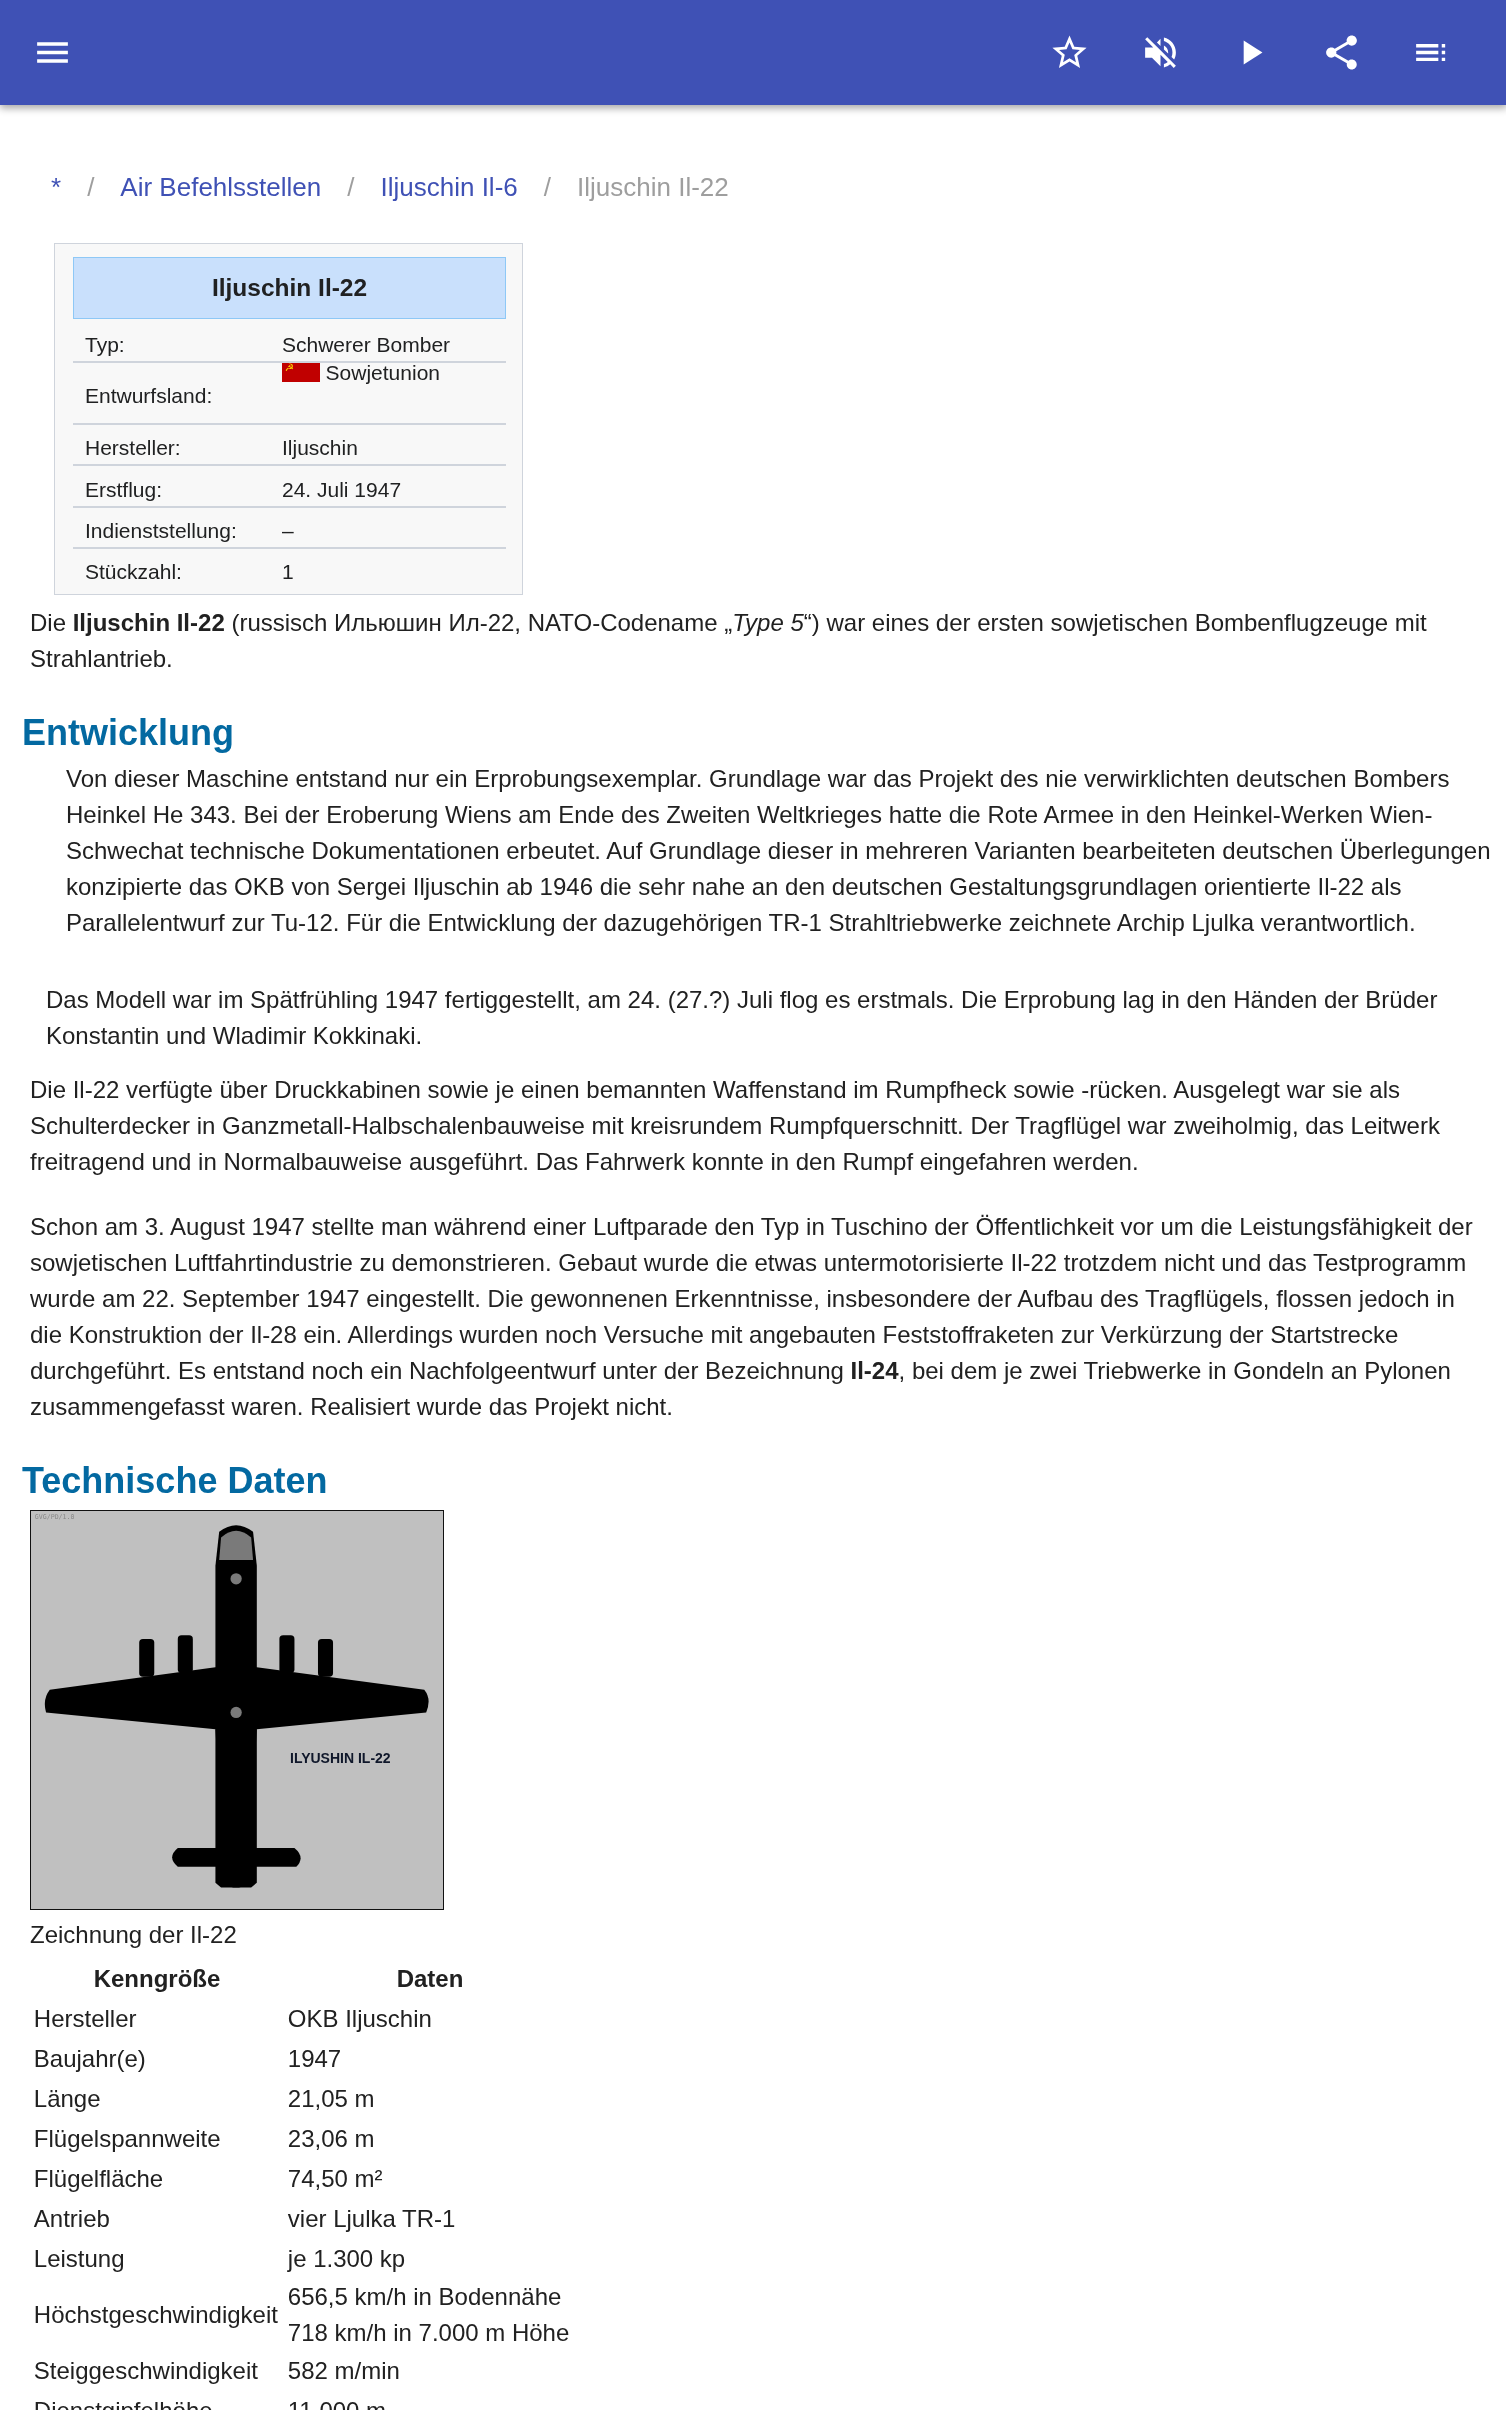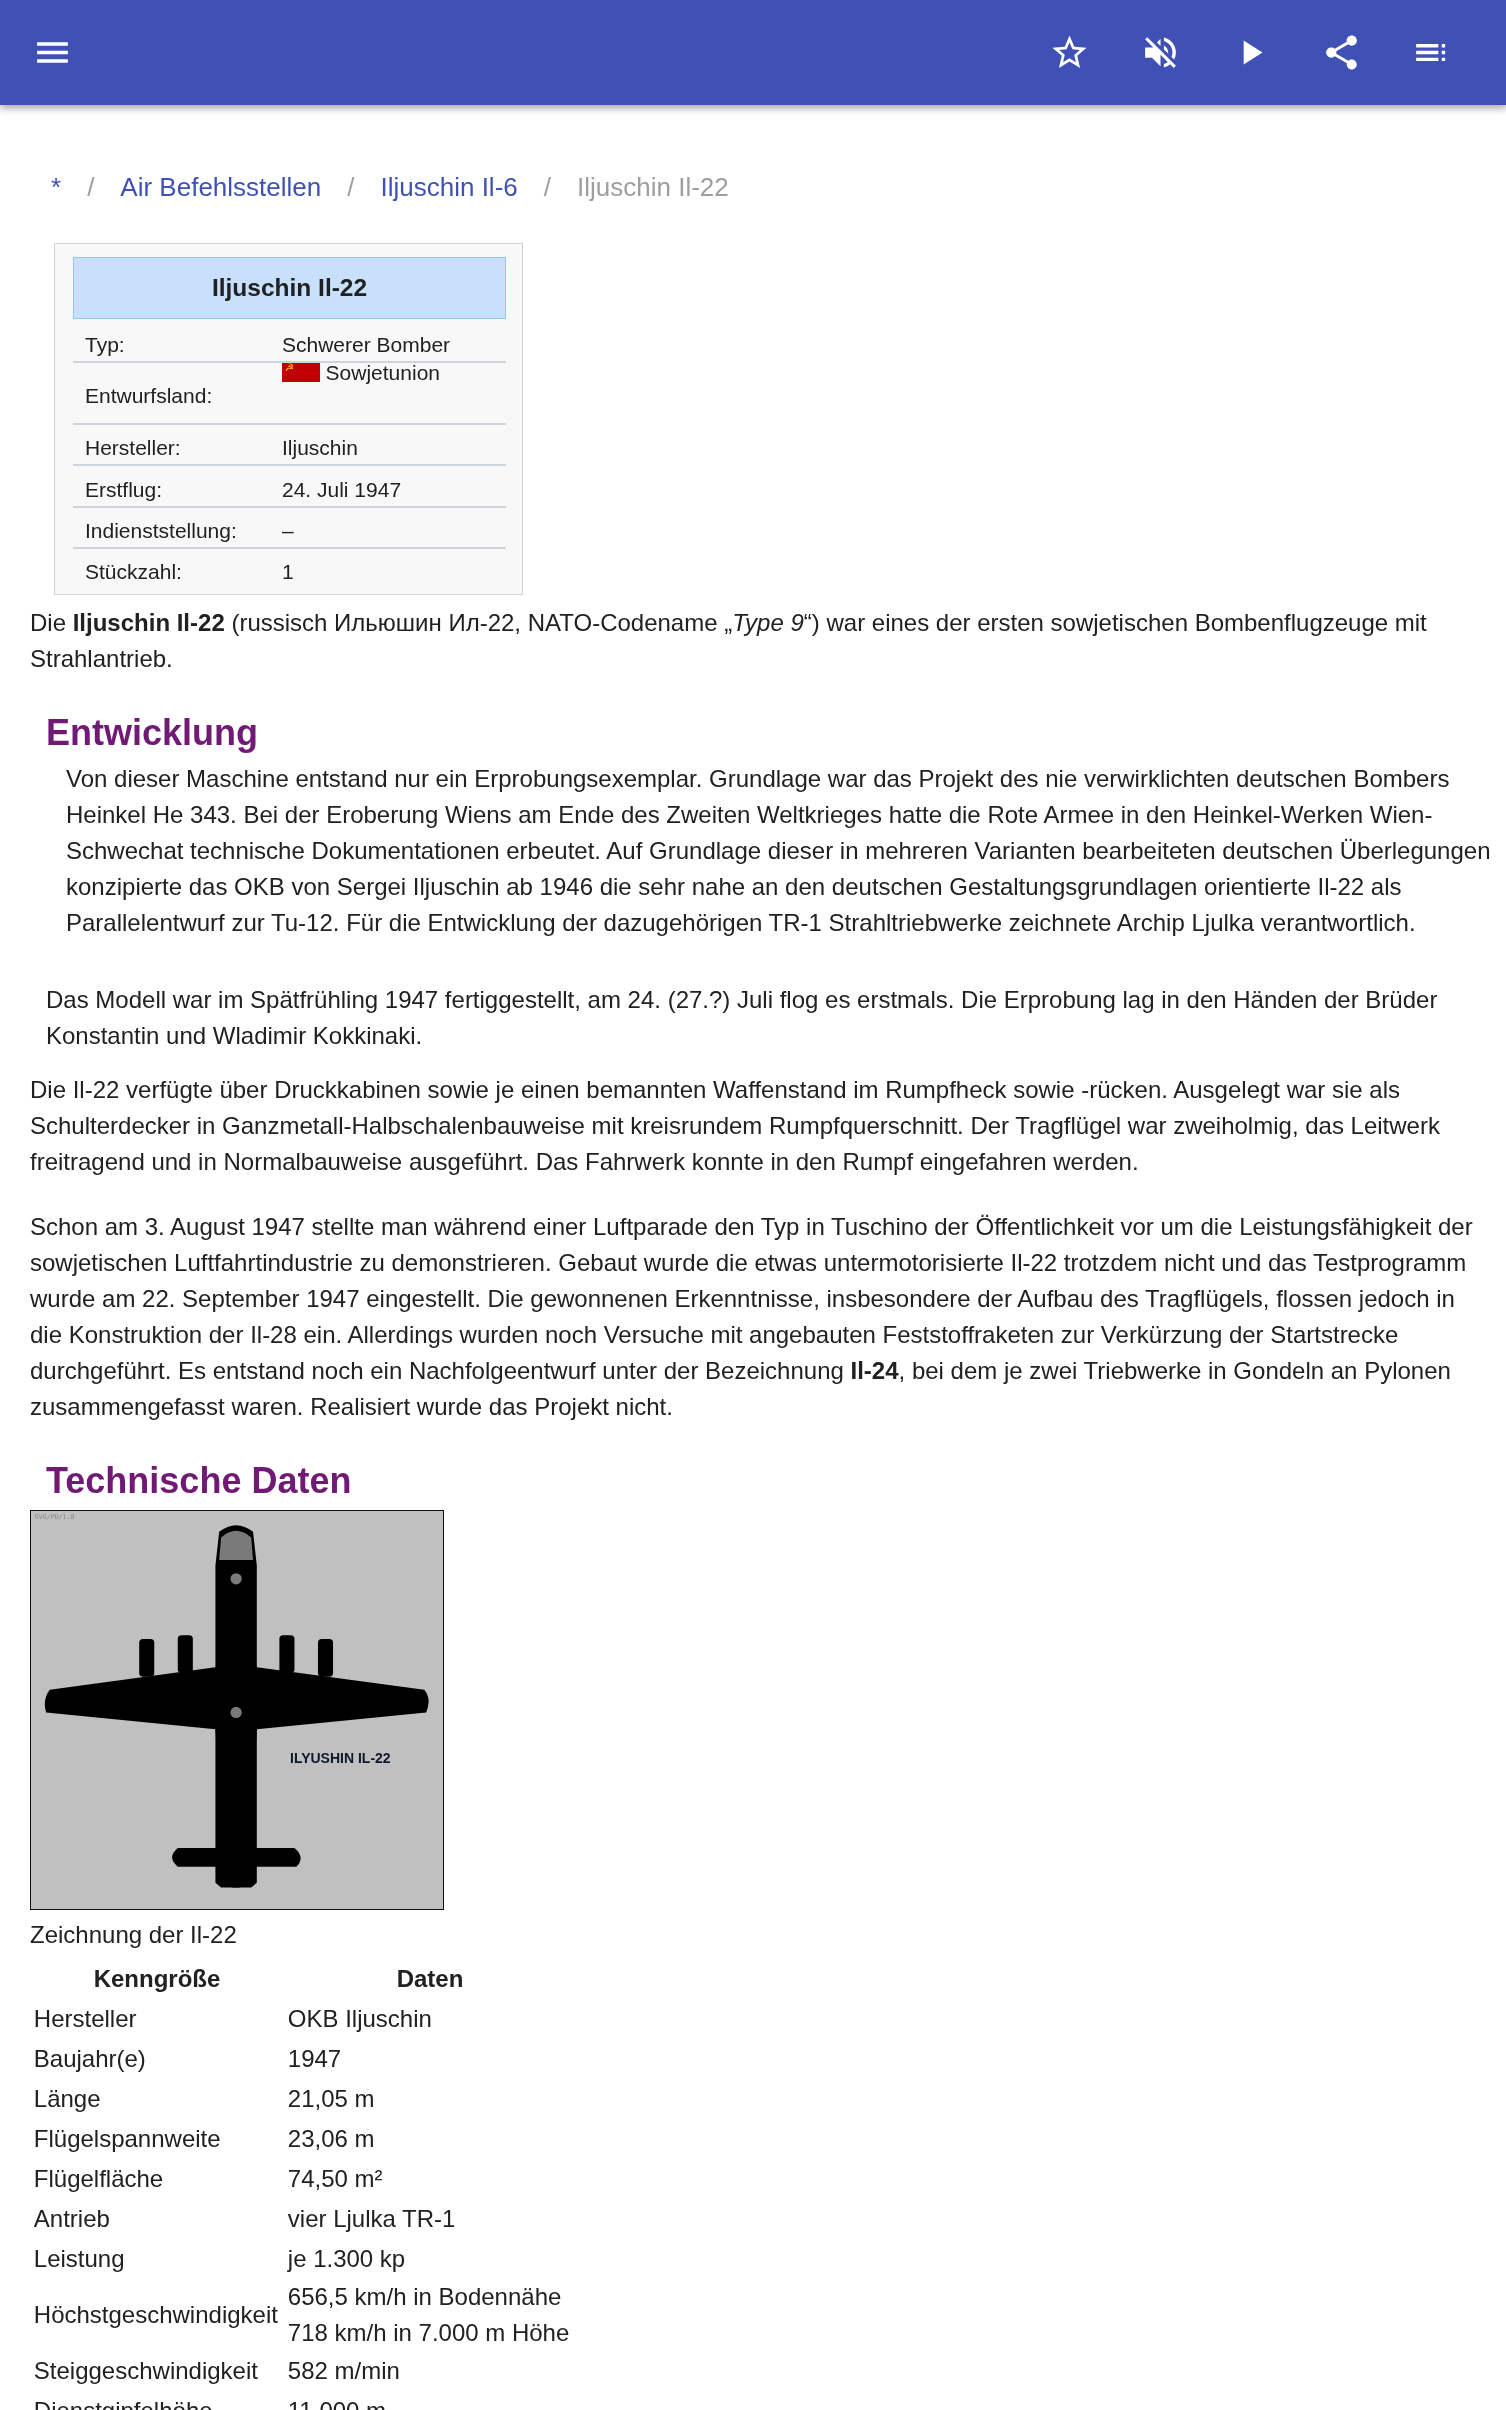--- a/index.html
+++ b/index.html
@@ -46,21 +46,21 @@
   .flag {
     display: inline-block; width: 38px; height: 19px; background: #c00000;
     vertical-align: middle; position: relative; margin-right: 5.6px; top: -1.9px;
   }
   .flag::after {
     content: "☭"; position: absolute; left: 2.8px; top: -1.9px; font-size: 10.4px; color: #ffd700;
   }
 
   .content { position: absolute; left: 30px; width: 1450px; font-size: 24px; line-height: 36px; color: #212121; }
   .content p { margin: 0; }
-  h2.section { position: absolute; left: 46px; font-size: 36px; font-weight: bold; color: #701a75; }
+  h2.section { position: absolute; left: 22px; font-size: 36px; font-weight: bold; color: #0369a1; }
 
   .figure {
     position: absolute; left: 30px; top: 1510px; width: 414px; height: 400px;
     border: 1.9px solid #111; background: #c0c0c0; overflow: hidden;
   }
   .figure .tag { position: absolute; left: 3.8px; top: 1.9px; font-family: "DejaVu Sans Mono", monospace; font-size: 6.6px; color: #888; }
   .figure .plane-label { position: absolute; left: 259px; top: 239px; font-size: 14px; font-weight: bold; color: #0f172a; }
   .caption { position: absolute; left: 30px; top: 1921px; font-size: 24px; color: #212121; }
 
   table.td {
@@ -152,21 +152,21 @@
   </div>
   <div class="ib-line" style="top:303px;"></div>
 
   <div class="ib-row" style="top:316px;">
     <span class="k">Stückzahl:</span>
     <span class="v">1</span>
   </div>
 </div>
 
 <div class="content" style="top:605px;">
-  <p><span>Die </span><b>Iljuschin Il-22</b><span> (russisch Ильюшин Ил-22, NATO-Codename „</span><i>Type 9</i><span>“) war eines der ersten sowjetischen Bombenflugzeuge mit Strahlantrieb.</span></p>
+  <p><span>Die </span><b>Iljuschin Il-22</b><span> (russisch Ильюшин Ил-22, NATO-Codename „</span><i>Type 5</i><span>“) war eines der ersten sowjetischen Bombenflugzeuge mit Strahlantrieb.</span></p>
 </div>
 
 <h2 class="section" style="top:712px;">Entwicklung</h2>
 
 <div class="content" style="top:761px;margin-left:36px;">
   <p>Von dieser Maschine entstand nur ein Erprobungsexemplar. Grundlage war das Projekt des nie verwirklichten deutschen Bombers Heinkel He 343. Bei der Eroberung Wiens am Ende des Zweiten Weltkrieges hatte die Rote Armee in den Heinkel-Werken Wien-Schwechat technische Dokumentationen erbeutet. Auf Grundlage dieser in mehreren Varianten bearbeiteten deutschen Überlegungen konzipierte das OKB von Sergei Iljuschin ab 1946 die sehr nahe an den deutschen Gestaltungsgrundlagen orientierte Il-22 als Parallelentwurf zur Tu-12. Für die Entwicklung der dazugehörigen TR-1 Strahltriebwerke zeichnete Archip Ljulka verantwortlich.</p>
 </div>
 <div class="content" style="top:982px;margin-left:16px;">
   <p>Das Modell war im Spätfrühling 1947 fertiggestellt, am 24. (27.?) Juli flog es erstmals. Die Erprobung lag in den Händen der Brüder Konstantin und Wladimir Kokkinaki.</p>
 </div>

